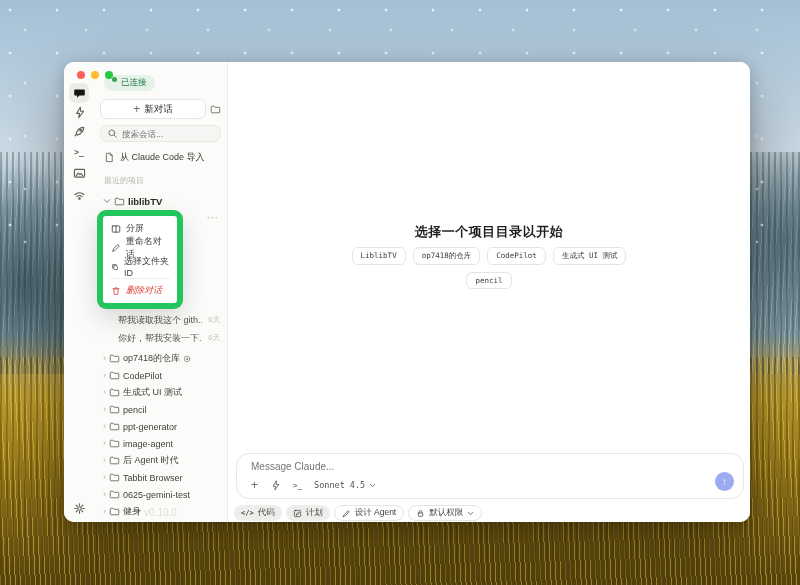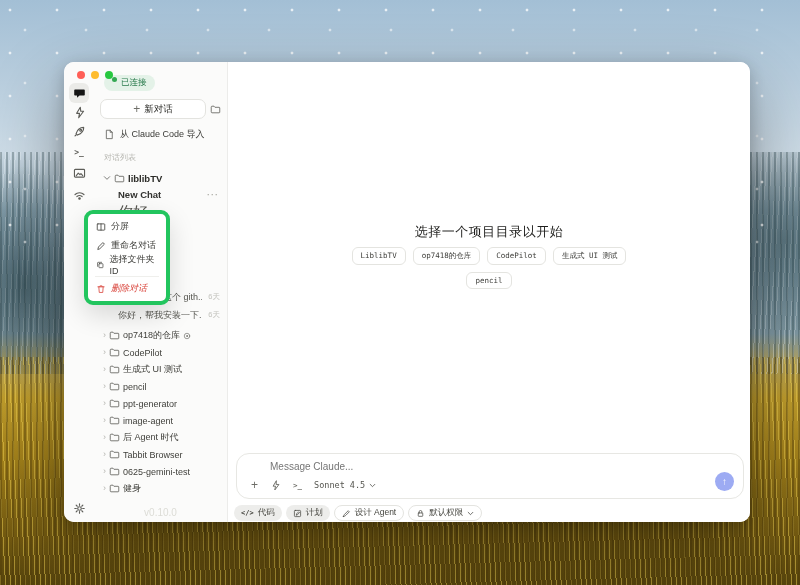--- a/index.html
+++ b/index.html
@@ -80,51 +80,51 @@
     justify-content:space-between; align-items:center; font-size:9px; color:#55554f; }
   .chat-row .title { white-space:nowrap; overflow:hidden; max-width:84px; }
   .time { font-size:7.5px; color:#c3c3bd; }
   .tree-row { padding-left:9px; height:17px; display:flex; gap:3px; align-items:center;
     font-size:9px; color:#3f3f3a; white-space:nowrap; }
   .chev { color:#b5b5b0; font-size:9px; line-height:1; }
   .version { position:absolute; bottom:4px; left:0; right:0; text-align:center;
     font-size:10px; color:#dcdcd6; }
 
   
-  .menu { position:absolute; left:20px; top:148px; width:86px; background:#fff;
-    border:4px solid #22c55e; border-radius:9px; padding:3px; z-index:15;
+  .menu { position:absolute; left:33px; top:148px; width:86px; background:#fff;
+    border:6px solid #22c55e; border-radius:9px; padding:3px; z-index:15;
     box-shadow:0 10px 26px rgba(0,0,0,.14); }
   .menu-item { height:19px; display:flex; align-items:center; gap:5px; padding:0 5px;
     border-radius:5px; font-size:9px; color:#3c3c38; cursor:pointer; }
   .menu-item svg { width:10px; height:10px; stroke:currentColor; fill:none;
     stroke-width:1.3; stroke-linecap:round; stroke-linejoin:round; }
   .menu-sep { height:1px; background:#efefec; margin:2px 4px; }
   .menu-item.danger { color:#d9453c;font-style:italic; }
 
   
   .main { position:absolute; left:164px; top:0; right:0; bottom:0; background:#fff; }
   .hero { position:absolute; left:0; right:0; top:161px; text-align:center; }
-  .hero-title { font-size:13px; font-weight:400; letter-spacing:.5px; color:#1f1f1d; }
+  .hero-title { font-size:13px; font-weight:700; letter-spacing:.5px; color:#1f1f1d; }
   .choose-btn { margin-top:8px; display:inline-flex; align-items:center; gap:5px;
     background:#2e6bf0; color:#fff; border:0; border-radius:8px; font-size:10px;
     padding:4px 12px; cursor:pointer; }
   .choose-btn svg { width:11px; height:11px; stroke:#fff; fill:none; stroke-width:1.4;
     stroke-linecap:round; stroke-linejoin:round; }
   .recent-label { margin-top:13px; font-size:8px; color:#b6b6b0; }
   .chips { margin:6px auto 0; display:flex; justify-content:center; gap:7px;
     flex-wrap:wrap; max-width:300px; }
   .chip { border:1px solid #e4e4e0; border-radius:6px; padding:3px 8px; font-size:7.5px;
     color:#3c3c38; background:#fff; cursor:pointer;
     font-family:"DejaVu Sans Mono",monospace; }
 
   
   .composer { position:absolute; left:8px; right:6px; top:391px; height:46px;
     border:1px solid #e7e7e3; border-radius:13px; background:#fff; }
   .composer input { position:absolute; left:14px; right:40px; top:7px; border:0;
-    outline:0; font-size:10px; color:#333; background:transparent;margin-left:19px; }
+    outline:0; font-size:10px; color:#333; background:transparent; }
   .ctools { position:absolute; left:14px; bottom:7px; display:flex; gap:12px;
     align-items:center; color:#6e6e68; }
   .ctools svg { width:11px; height:11px; stroke:currentColor; fill:none;
     stroke-width:1.4; stroke-linecap:round; stroke-linejoin:round; }
   .glyph-plus { font-size:12px; line-height:1; color:#6e6e68; }
   .glyph-term { font-size:7.5px; font-weight:700; }
   .model { display:flex; gap:4px; align-items:center; font-size:8.5px; color:#55554f;
     cursor:pointer; font-family:"DejaVu Sans Mono",monospace; }
   .model svg { width:7px; height:7px; }
   .send { position:absolute; right:9px; bottom:7px; width:19px; height:19px;
@@ -210,30 +210,37 @@
     <div class="newchat-row">
       <button class="newchat-btn">
         <span class="glyph-plus">+</span>
         <span>新对话</span>
       </button>
       <svg class="icon-s" viewBox="0 0 16 16">
           <path d="M1.8 4.2a1 1 0 0 1 1-1h3l1.4 1.6h6a1 1 0 0 1 1 1v6a1 1 0 0 1-1 1h-10.4a1 1 0 0 1-1-1z"></path>
         </svg>
     </div>
 
+    <div class="search">
+      <svg class="icon-s" viewBox="0 0 16 16">
+          <circle cx="7" cy="7" r="4.2"></circle>
+          <path d="M10.2 10.2 13.5 13.5"></path>
+        </svg>
+      <input type="text" placeholder="搜索会话..." style="">
+    </div>
 
     <div class="import-row">
       <svg class="icon-s" viewBox="0 0 16 16">
           <path d="M4 1.8h5l3 3V14H4z"></path>
           <path d="M9 1.8v3h3"></path>
         </svg>
       <span>从 Claude Code 导入</span>
     </div>
 
-    <div class="section-label">对话列表</div>
+    <div class="section-label">最近的项目</div>
 
     <div class="tree-head">
       <svg class="icon-s" style="width:8px;height:8px" viewBox="0 0 12 12">
           <polyline points="2,4 6,8 10,4"></polyline>
         </svg>
       <svg class="icon-s" viewBox="0 0 16 16">
           <path d="M1.8 4.2a1 1 0 0 1 1-1h3l1.4 1.6h6a1 1 0 0 1 1 1v6a1 1 0 0 1-1 1h-10.4a1 1 0 0 1-1-1z"></path>
         </svg>
       <span>liblibTV</span>
     </div>

